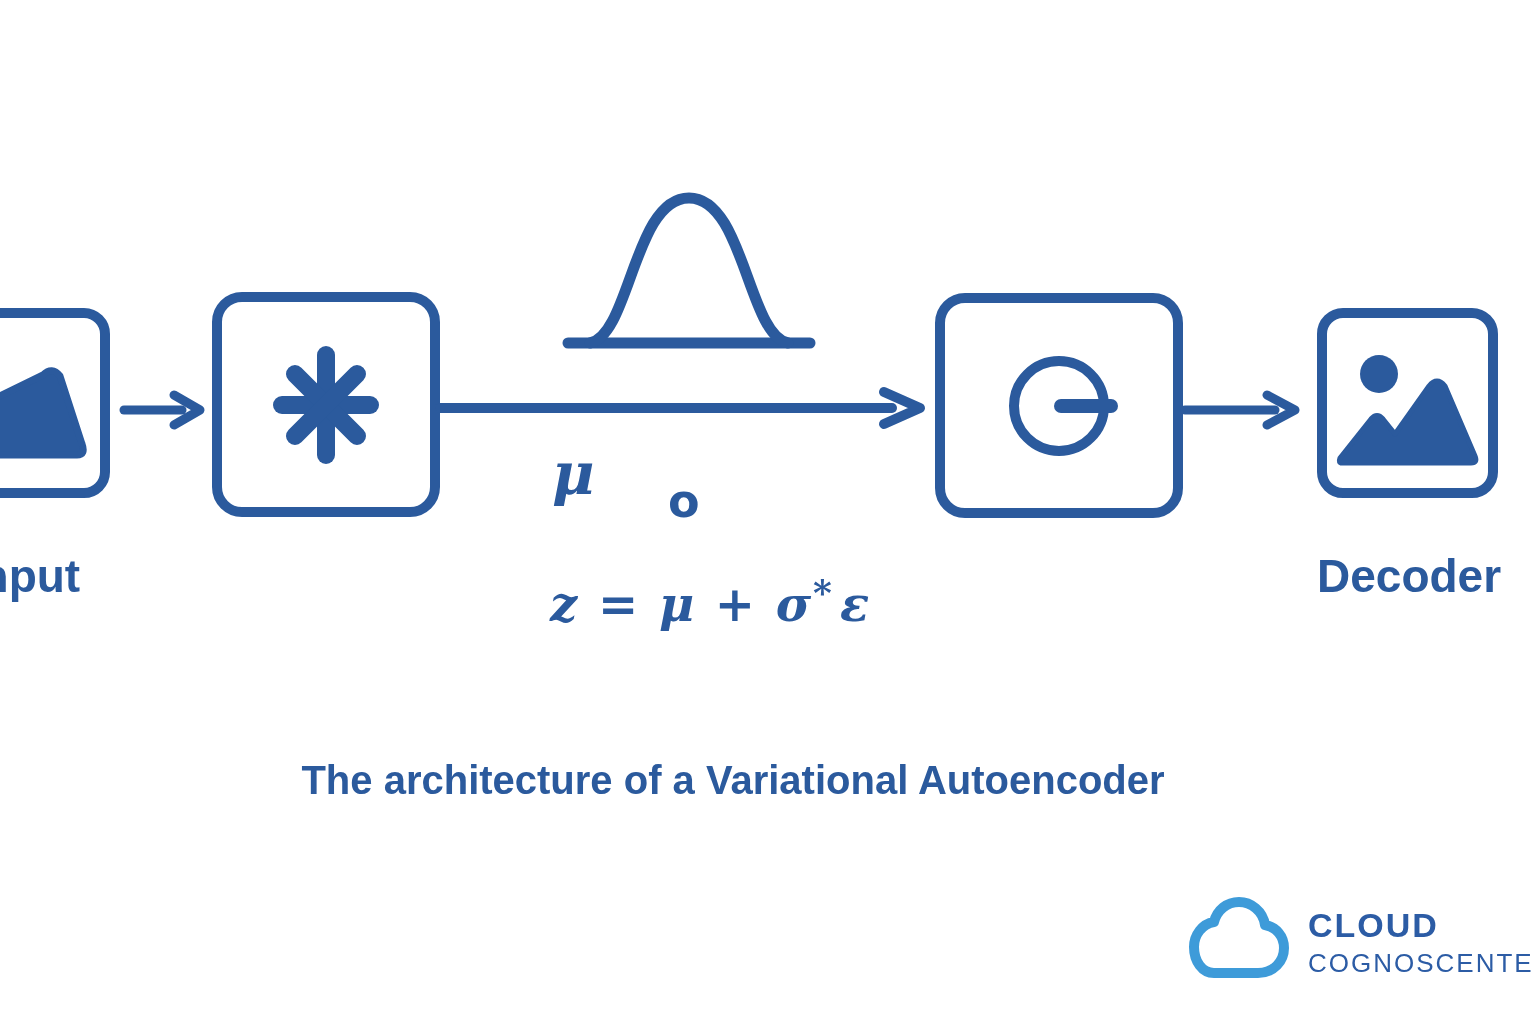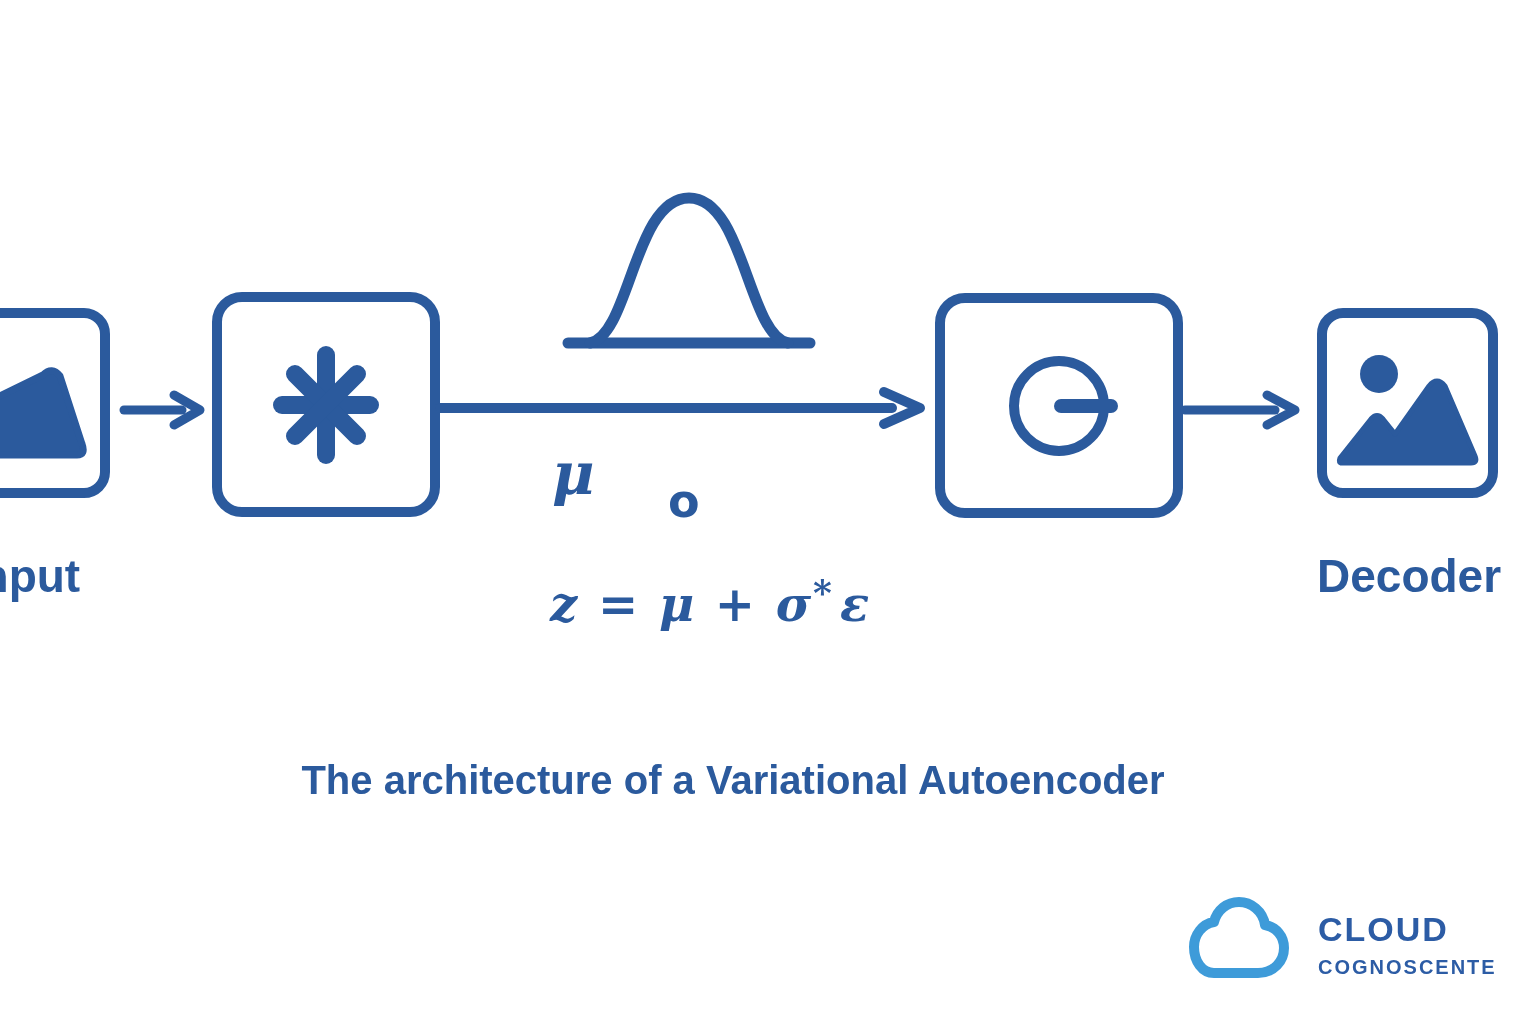--- a/index.html
+++ b/index.html
@@ -56,26 +56,26 @@
   }
   .formula .star { font-size: 36px; position: relative; top: -16px; letter-spacing: 0; }
   .formula .eps  { margin-left: 8px; }
 
   .diagram-title {
     position: absolute; left: 0; top: 758px; width: 1466px;
     text-align: center; font-size: 40px; font-weight: bold;
     color: var(--primary, #2B5A9D); white-space: nowrap;
   }
 
-  .logo { position: absolute; left: 1188px; top: 894px; display: flex; align-items: flex-end; gap: 10px; }
+  .logo { position: absolute; left: 1188px; top: 894px; display: flex; align-items: center; }
   .logo-cloud { width: 102px; height: 88px; }
   .logo-cloud path { fill: #ffffff; stroke: var(--logo-cloud, #3E9BD9); stroke-width: 10; stroke-linejoin: round; stroke-linecap: round; }
   .logo-text { margin-left: 18px; margin-top: 8px; color: var(--logo-text, #2C5CA5); }
   .logo-line1 { font-size: 34px; font-weight: bold; letter-spacing: 2px; line-height: 36px; }
-  .logo-line2 { font-size: 20px; font-weight: bold; letter-spacing: 2px; line-height: 30px; margin-top: 5px; }
+  .logo-line2 { font-size: 26px; font-weight: normal; letter-spacing: 2px; line-height: 30px; margin-top: 5px; }
 </style>
 </head>
 <body>
 
 <div class="canvas">
 
   <div class="node input-box">
     <svg class="icon" width="152" height="170" viewBox="0 0 152 170">
       <path d="M 2 137 L 2 102 L 95 57 Q 104 48 112 58 L 134 126 Q 138 137 129 137 Z" fill="currentColor" stroke="currentColor" stroke-width="7" stroke-linejoin="round"></path>
     </svg>

